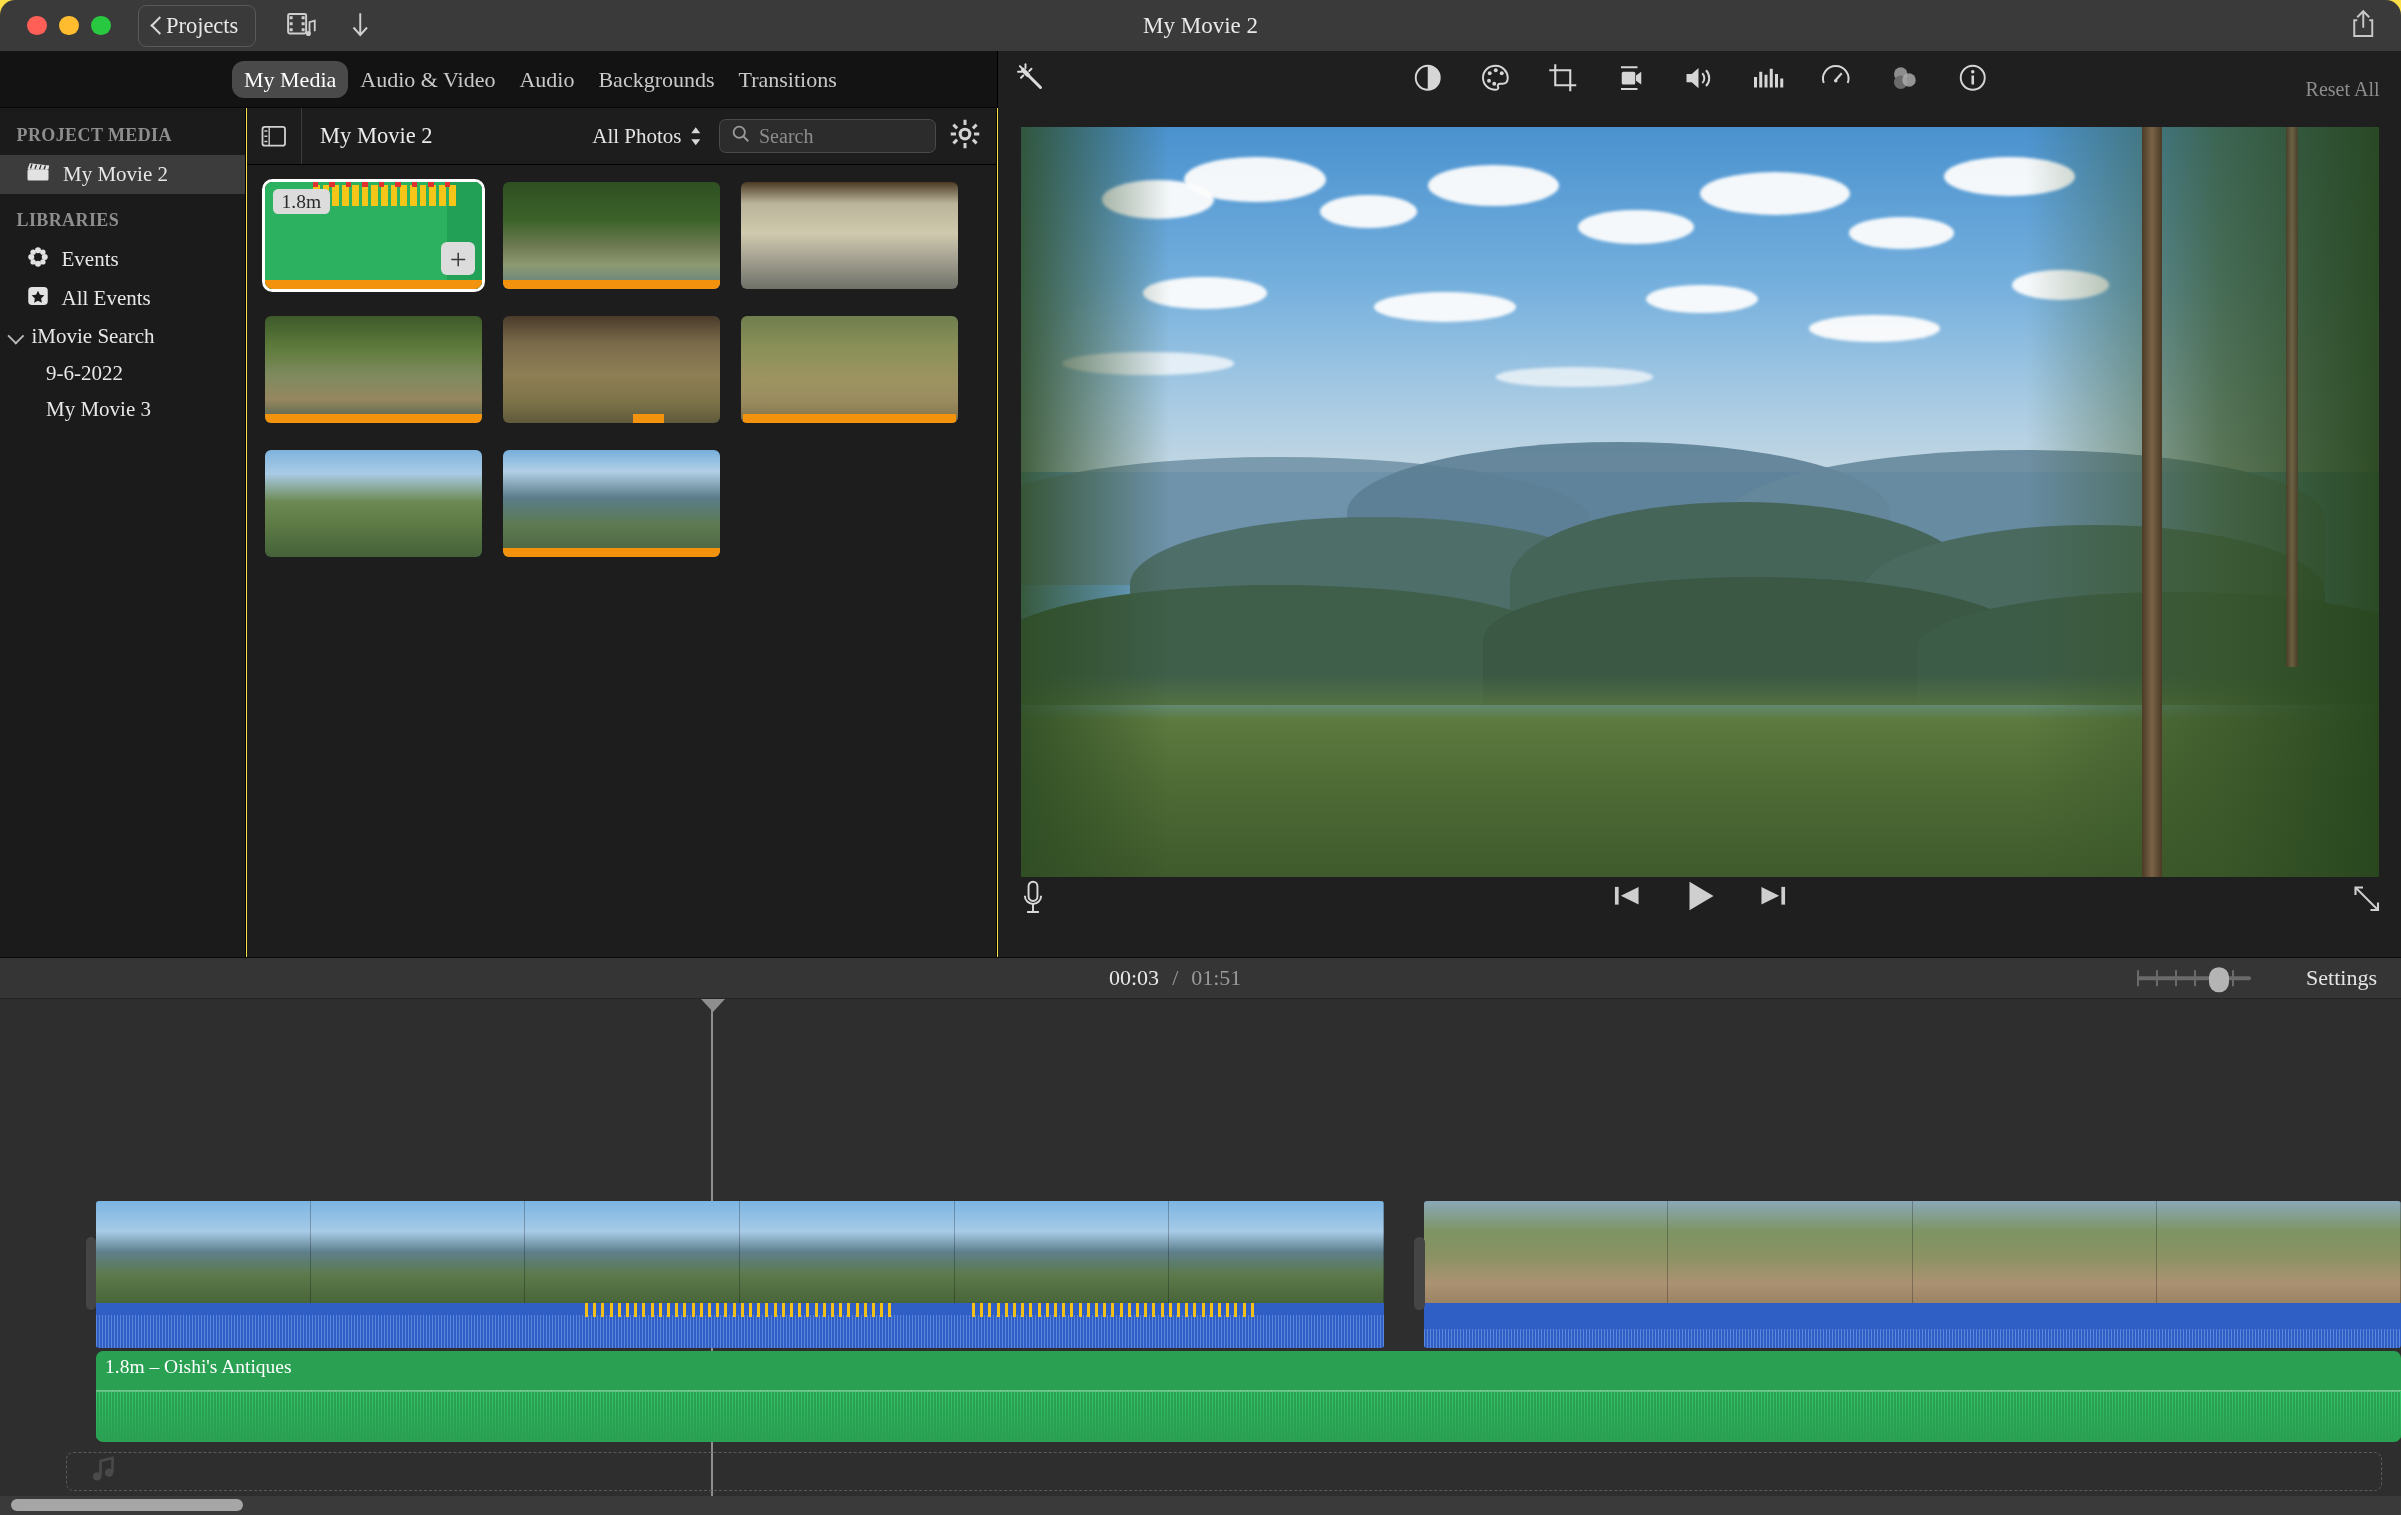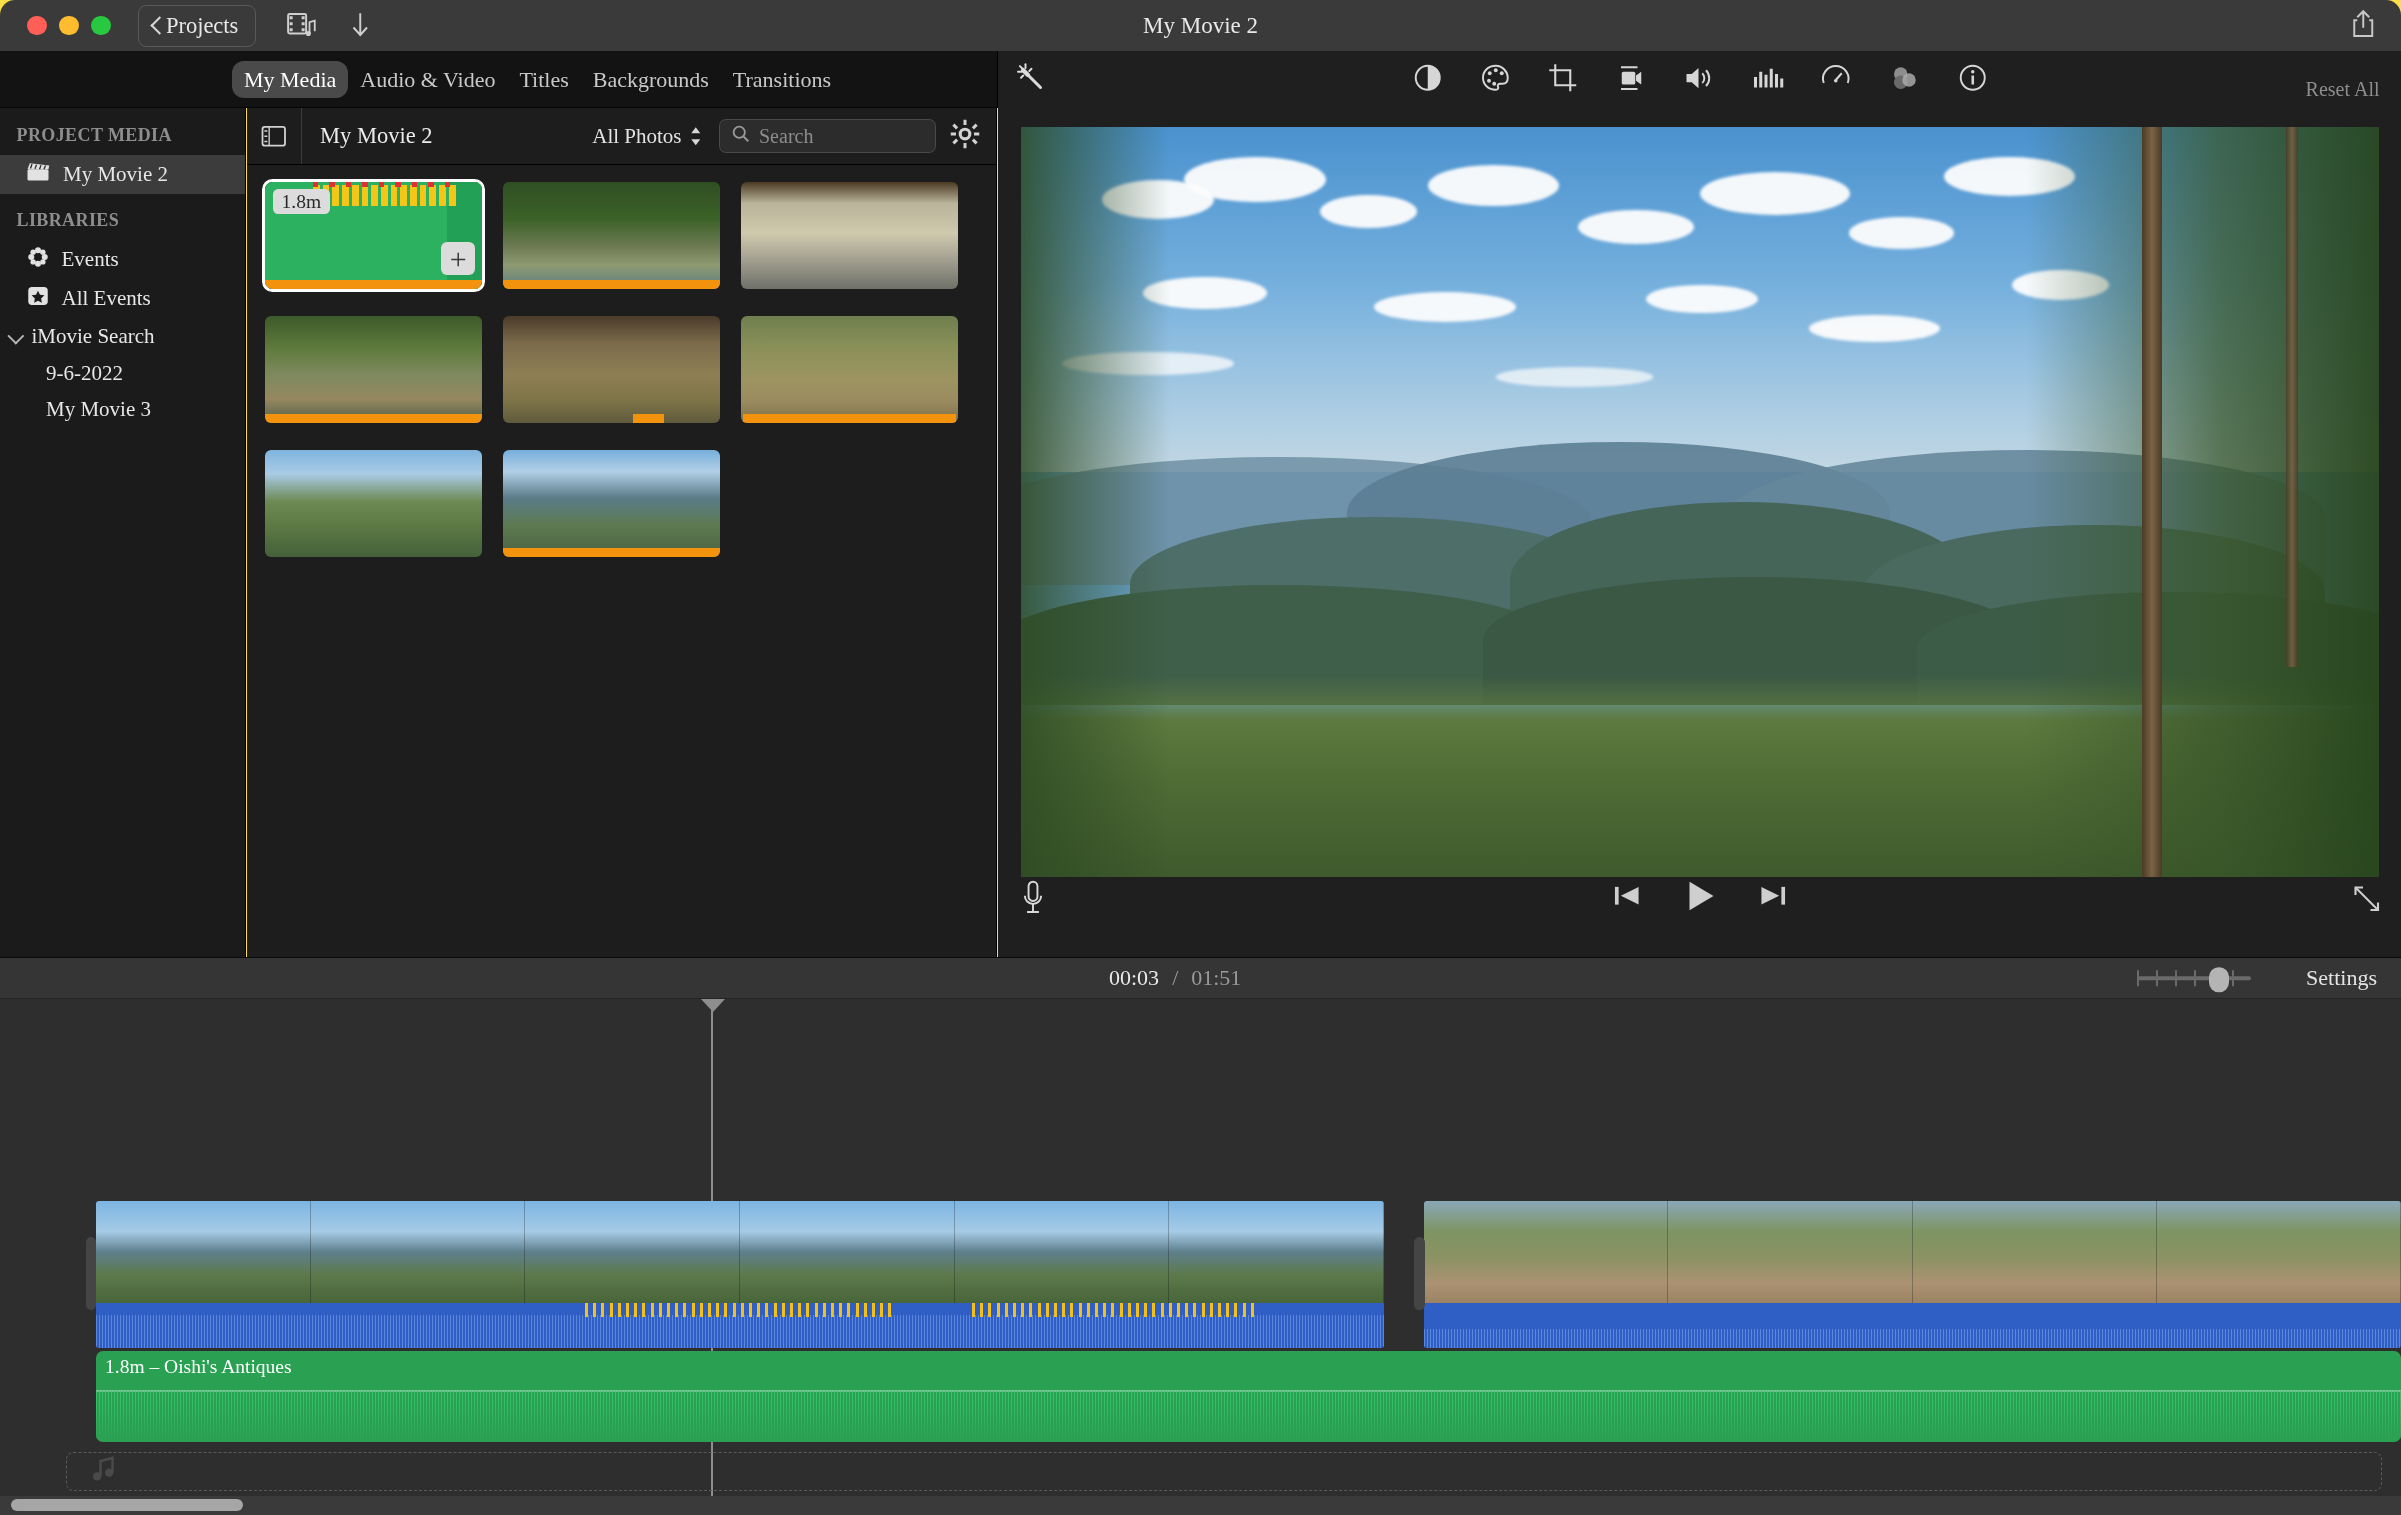--- a/index.html
+++ b/index.html
@@ -385,21 +385,21 @@
         <path d="M11 16 L7 16 L7 37 L31 37 L31 16 L27 16" fill="none" stroke="#c8c8c8" stroke-width="2.6"></path>
         <path d="M19 4 L19 26 M11 12 L19 4 L27 12" fill="none" stroke="#c8c8c8" stroke-width="2.6"></path>
       </svg>
     </div>
   </div>
 
   <div class="topbar">
     <div class="tabs">
       <div class="tab active">My Media</div>
       <div class="tab">Audio &amp; Video</div>
-      <div class="tab">Titles</div>
+      <div class="tab">Audio</div>
       <div class="tab">Backgrounds</div>
       <div class="tab">Transitions</div>
     </div>
   </div>
 
   <div class="viewer-toolbar">
     <div class="wand">
       <svg width="31.5" height="31.5" viewBox="0 0 42 42">
         <path d="M14 14 L34 34" stroke="#dcdcdc" stroke-width="4" stroke-linecap="round" fill="none"></path>
         <path d="M11 11 L17 17" stroke="#dcdcdc" stroke-width="6" stroke-linecap="round"></path>

